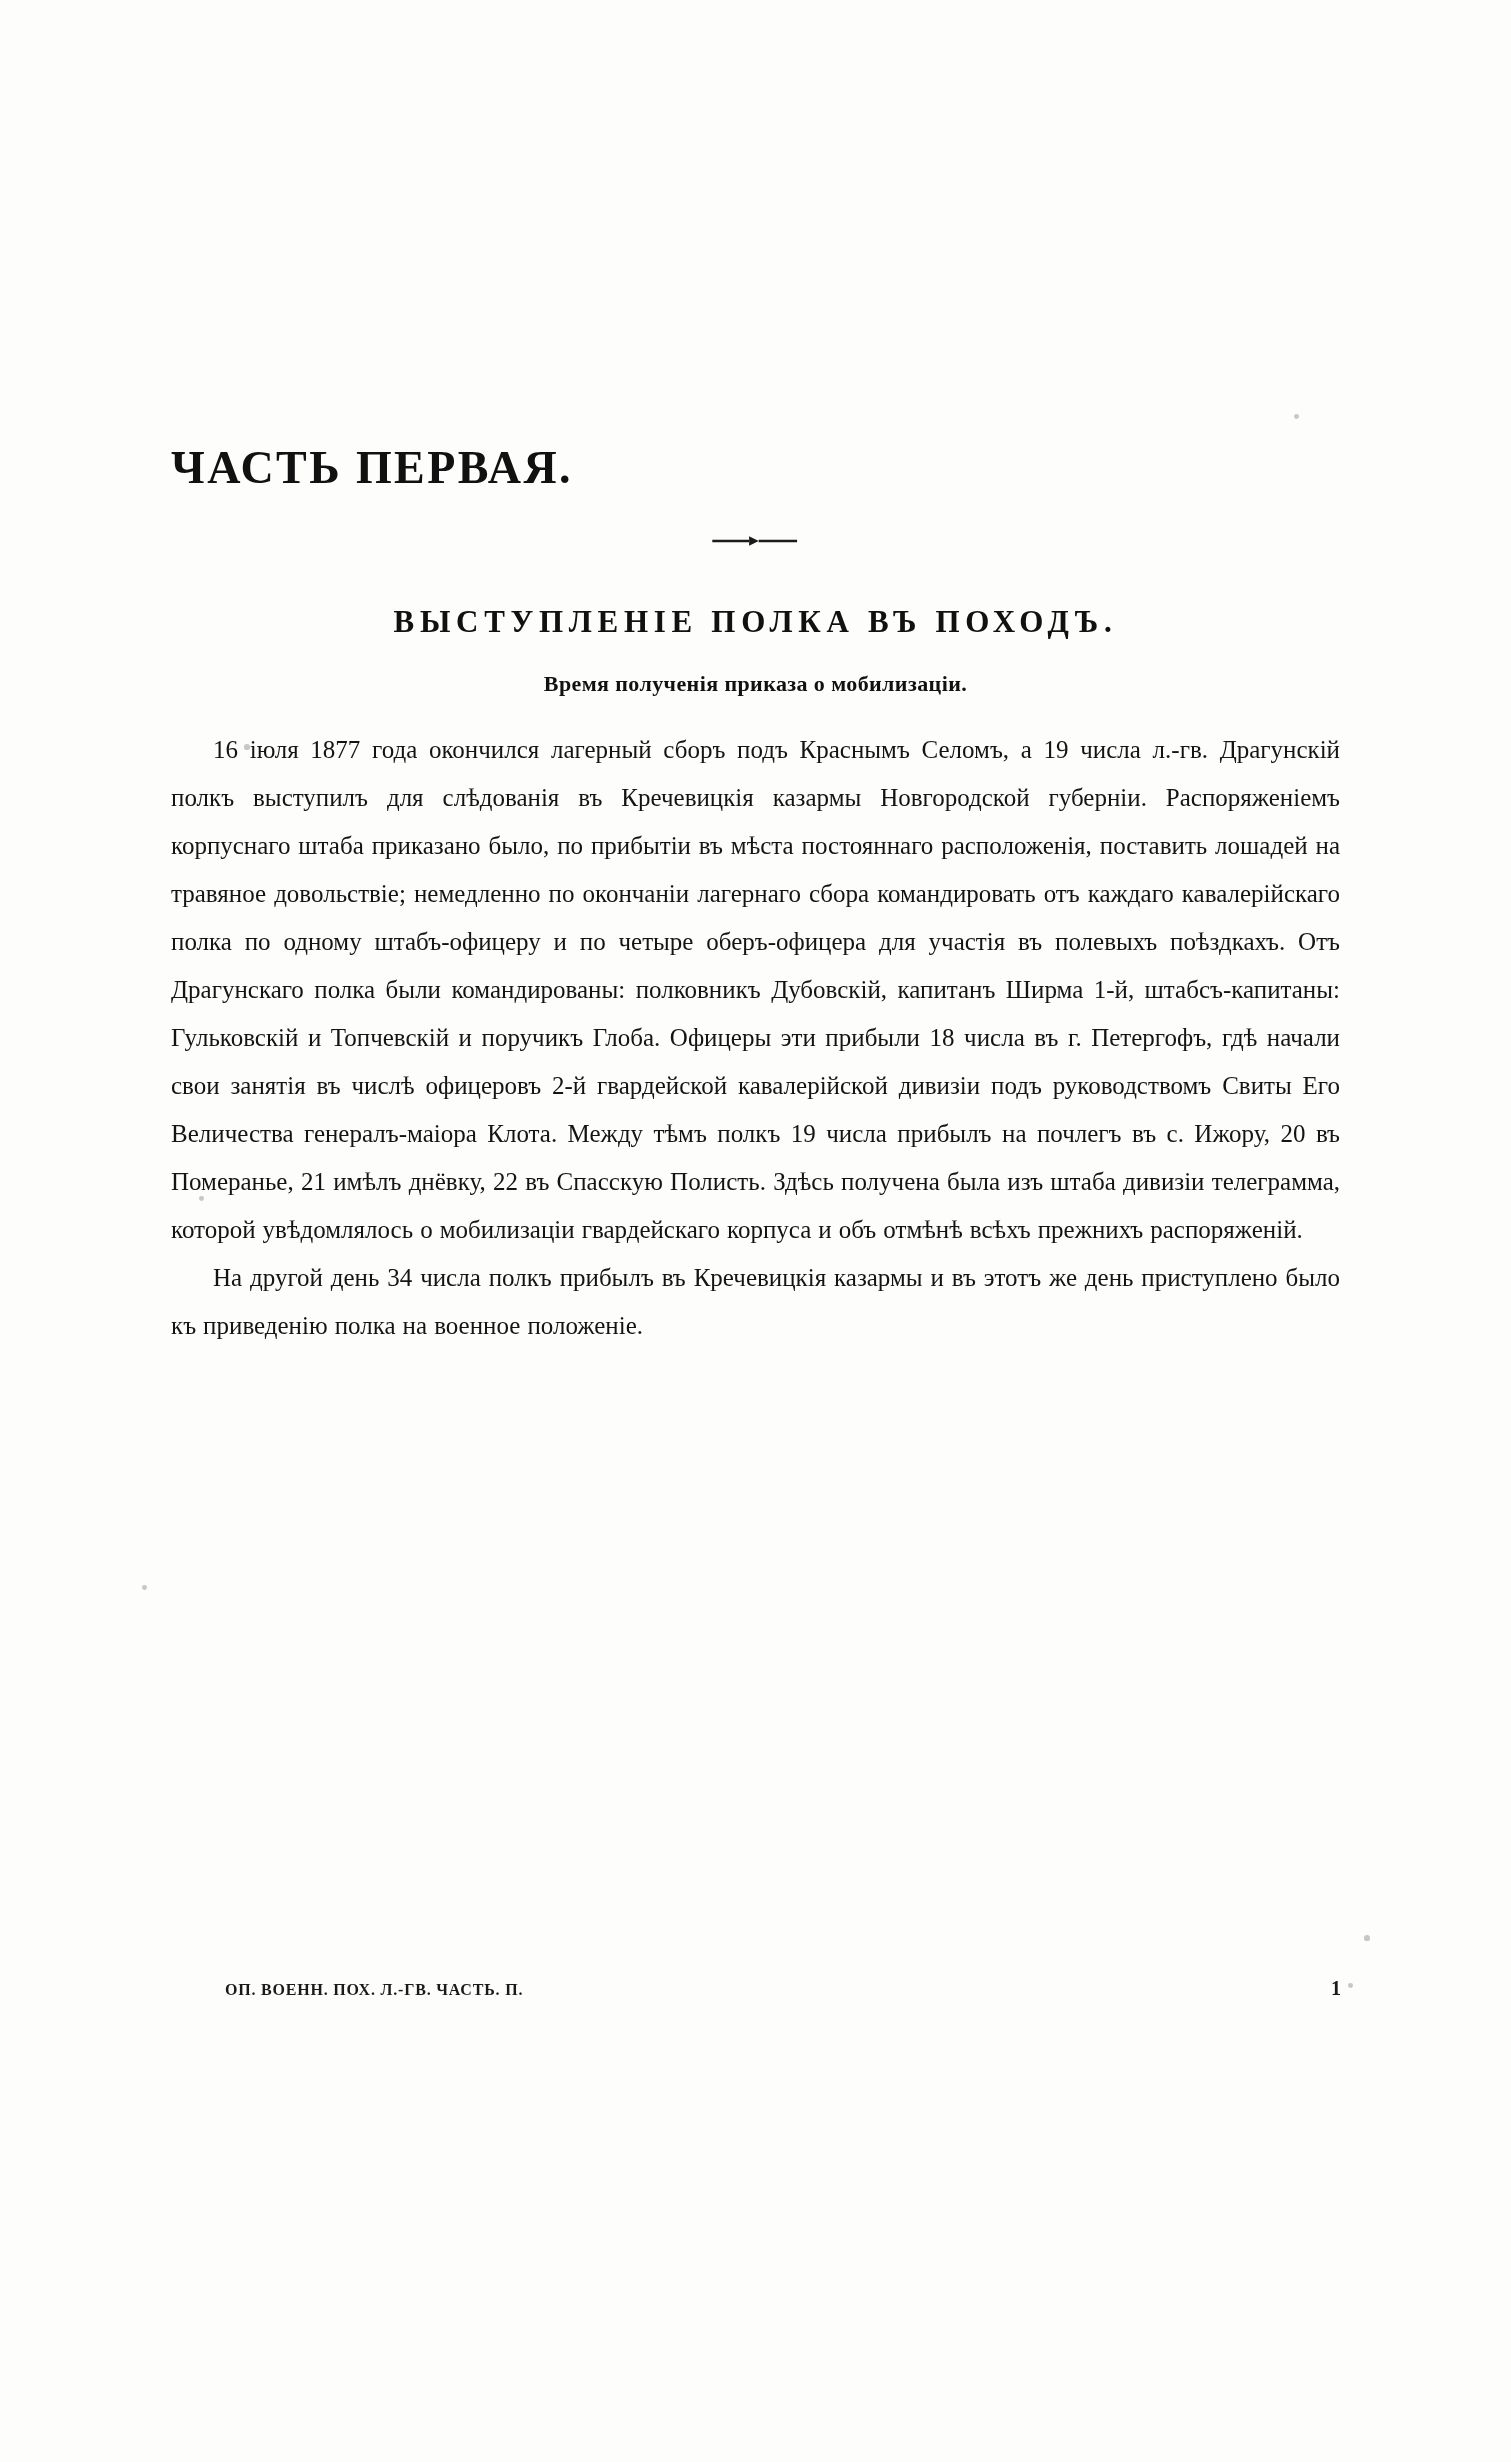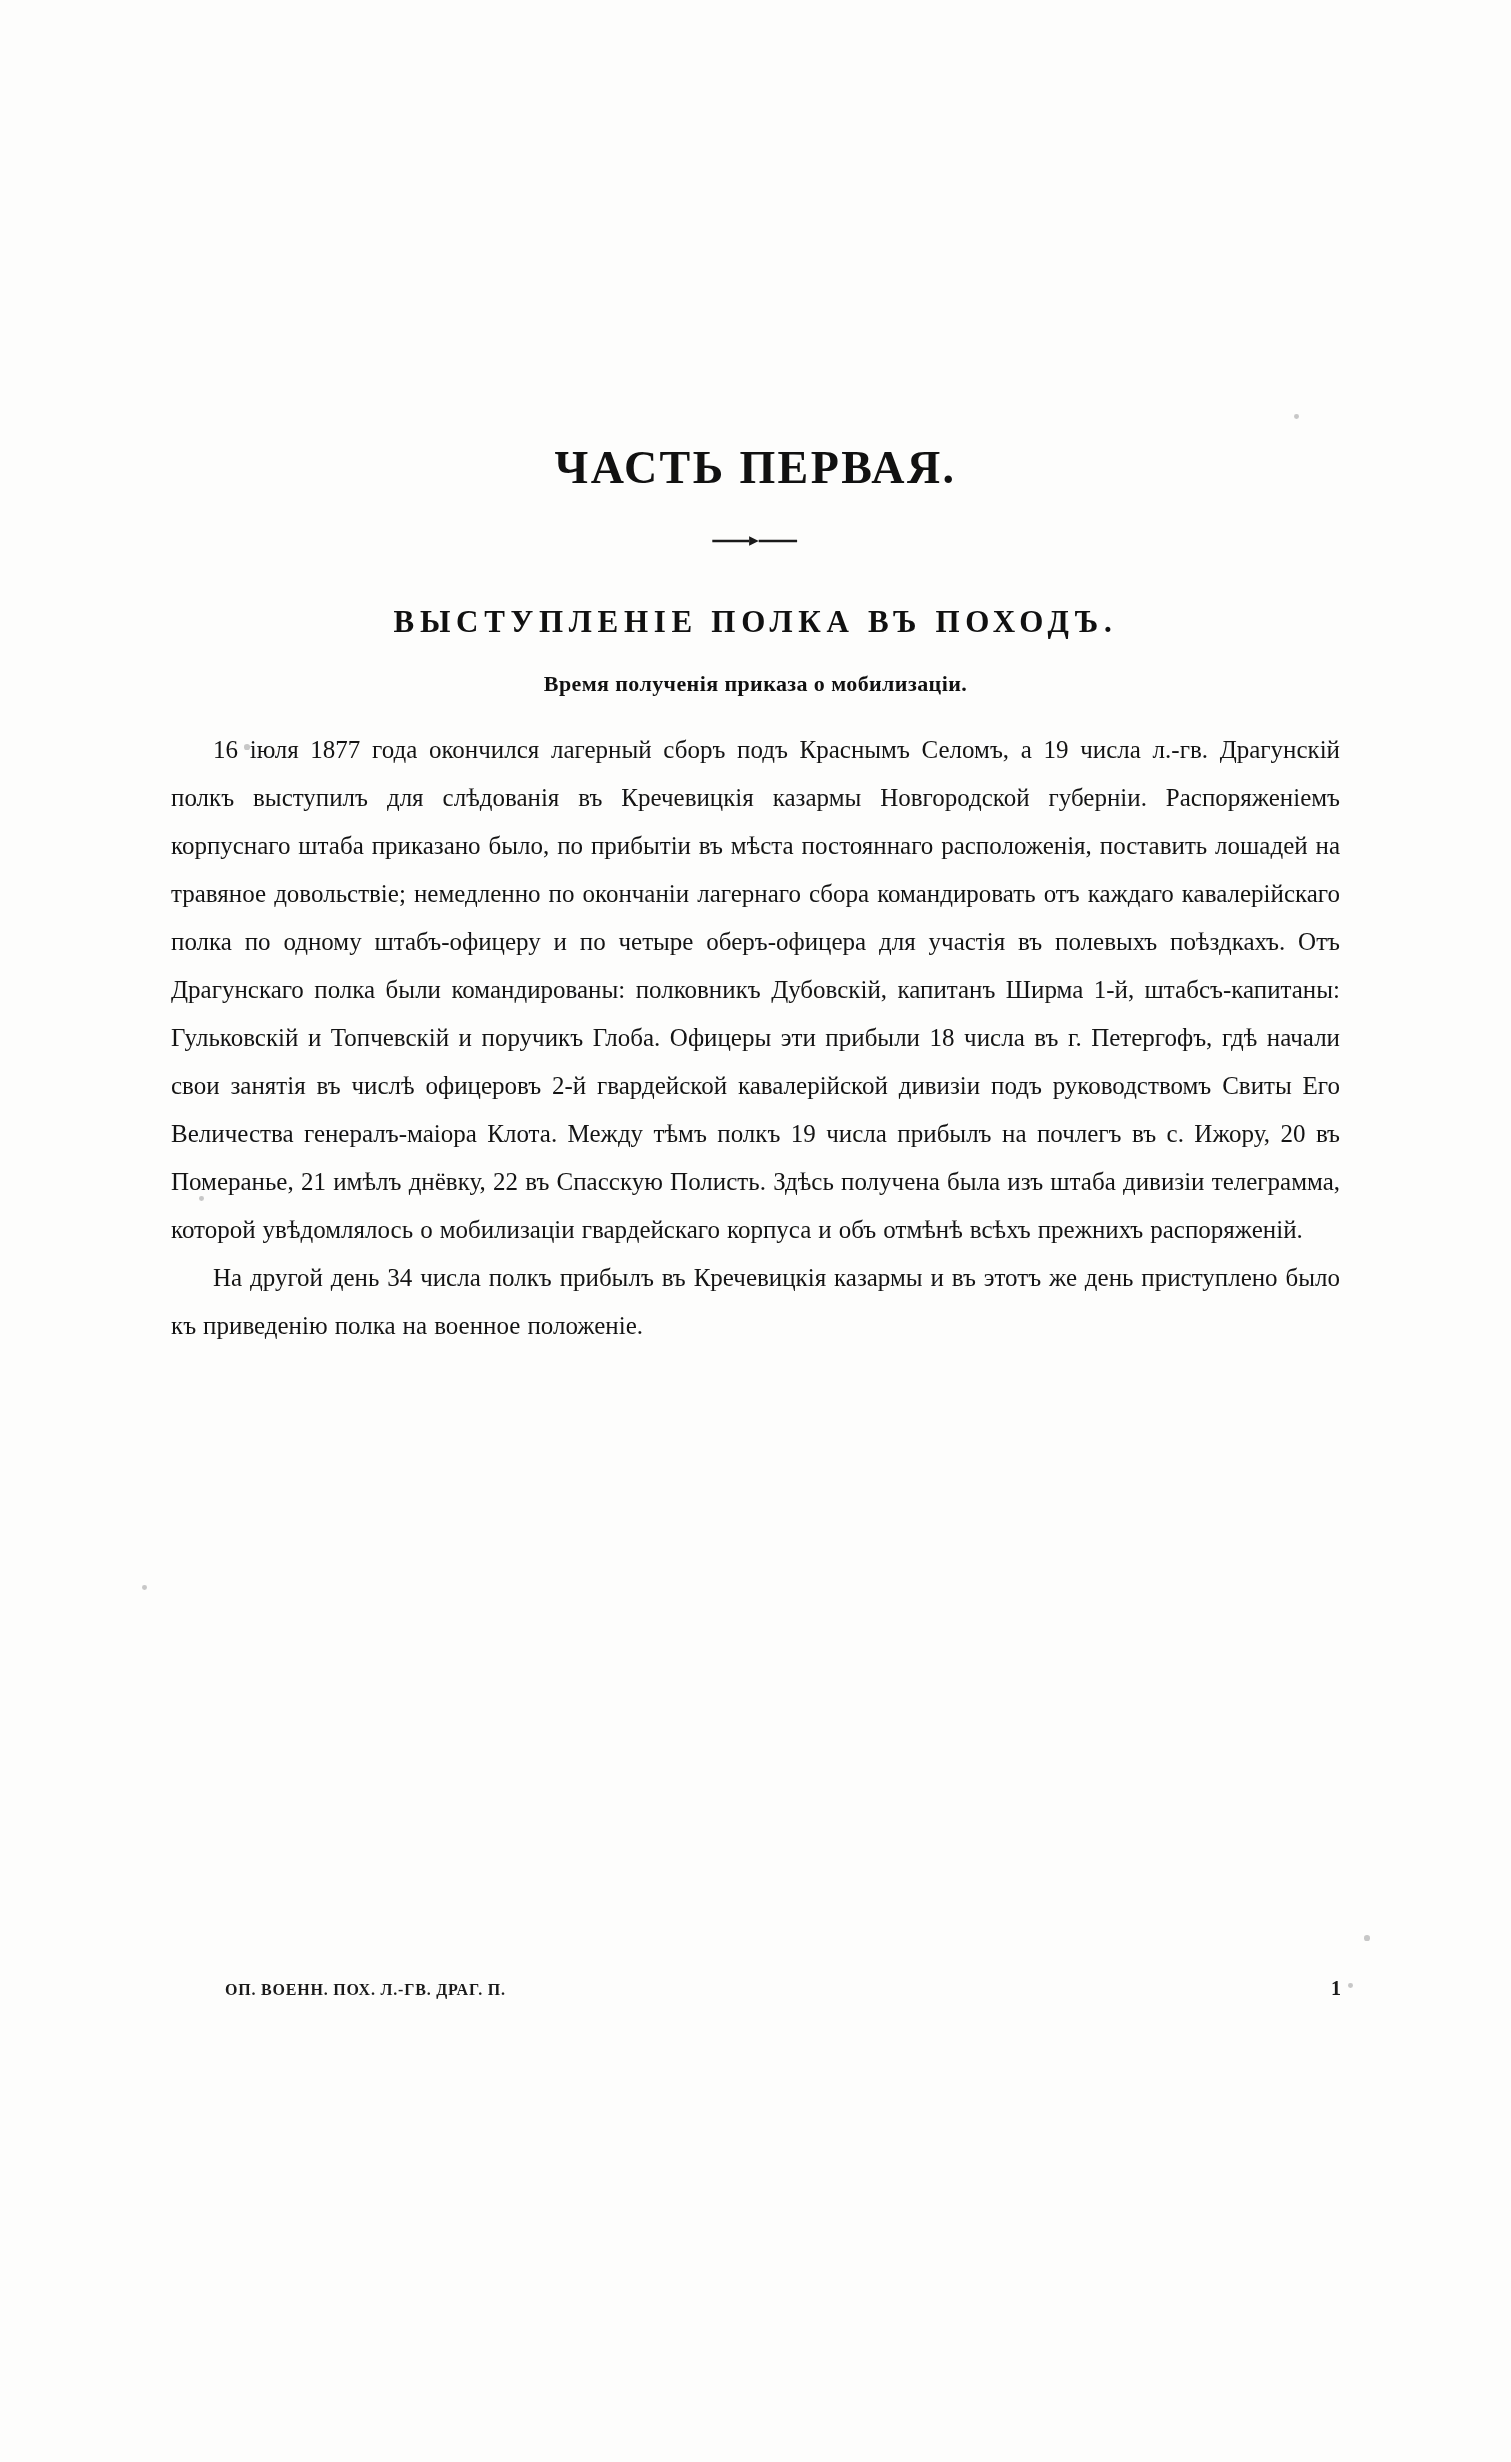--- a/index.html
+++ b/index.html
@@ -23,21 +23,20 @@
     background: #fdfdfc;
   }
   .content {
     position: absolute;
     left: 171px;
     top: 0;
     width: 1169px;
   }
   .part-title {
     margin-top: 441px;
-    text-align: center;
     font-size: 46px;
     letter-spacing: 2.4px;
     font-weight: 700;
     font-family: "Liberation Serif", serif;
     color: #111;
   }
   .ornament {
     margin-top: 39px;
     text-align: center;
     height: 24px;
@@ -130,18 +129,18 @@
 
     <div class="section-head">Время полученія приказа о мобилизаціи.</div>
 
     <p class="body-text first indent">16 іюля 1877 года окончился лагерный сборъ подъ Краснымъ Селомъ, а 19 числа л.-гв. Драгунскій полкъ выступилъ для слѣдованія въ Кречевицкія казармы Новгородской губерніи. Распоряженіемъ корпуснаго штаба приказано было, по прибытіи въ мѣста постояннаго расположенія, поставить лошадей на травяное довольствіе; немедленно по окончаніи лагернаго сбора командировать отъ каждаго кавалерійскаго полка по одному штабъ-офицеру и по четыре оберъ-офицера для участія въ полевыхъ поѣздкахъ. Отъ Драгунскаго полка были командированы: полковникъ Дубовскій, капитанъ Ширма 1-й, штабсъ-капитаны: Гульковскій и Топчевскій и поручикъ Глоба. Офицеры эти прибыли 18 числа въ г. Петергофъ, гдѣ начали свои занятія въ числѣ офицеровъ 2-й гвардейской кавалерійской дивизіи подъ руководствомъ Свиты Его Величества генералъ-маіора Клота. Между тѣмъ полкъ 19 числа прибылъ на почлегъ въ с. Ижору, 20 въ Померанье, 21 имѣлъ днёвку, 22 въ Спасскую Полисть. Здѣсь получена была изъ штаба дивизіи телеграмма, которой увѣдомлялось о мобилизаціи гвардейскаго корпуса и объ отмѣнѣ всѣхъ прежнихъ распоряженій.</p>
 
     <p class="body-text indent">На другой день 34 числа полкъ прибылъ въ Кречевицкія казармы и въ этотъ же день приступлено было къ приведенію полка на военное положеніе.</p>
 
   </div>
 
   <div class="footer">
-    <div class="footer-left">ОП. ВОЕНН. ПОХ. Л.-ГВ. ДРАГ. П.</div>
+    <div class="footer-left">ОП. ВОЕНН. ПОХ. Л.-ГВ. ЧАСТЬ. П.</div>
     <div class="footer-right">1</div>
   </div>
 
 </div>
 
 
 </body></html>

